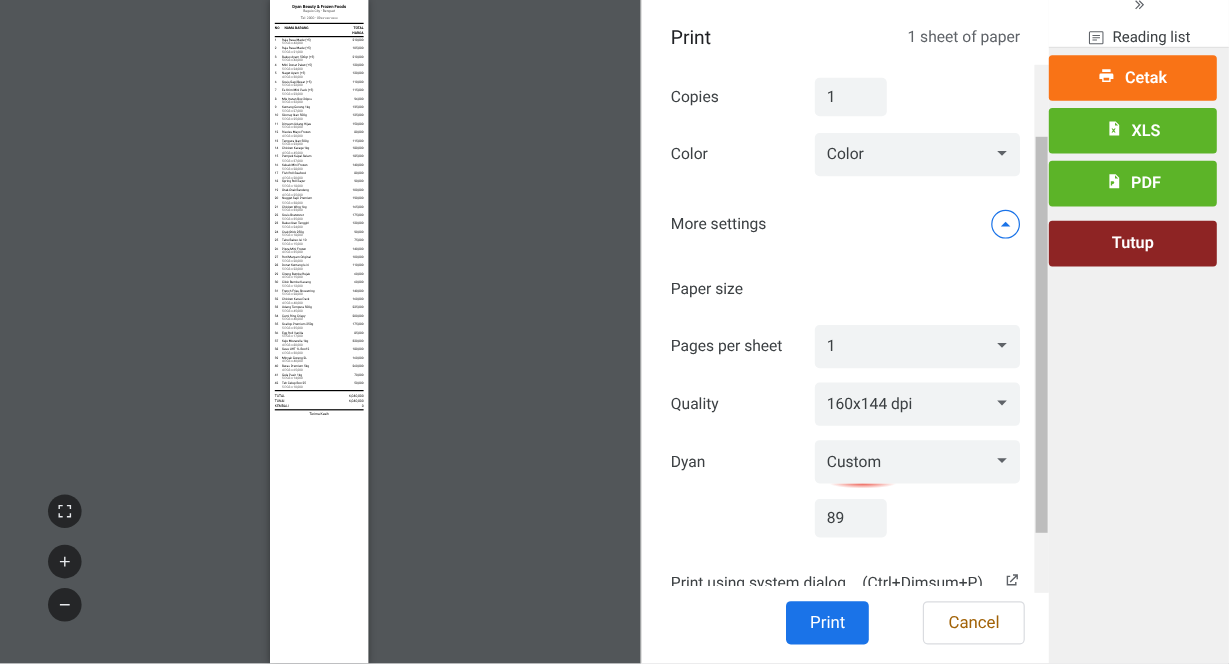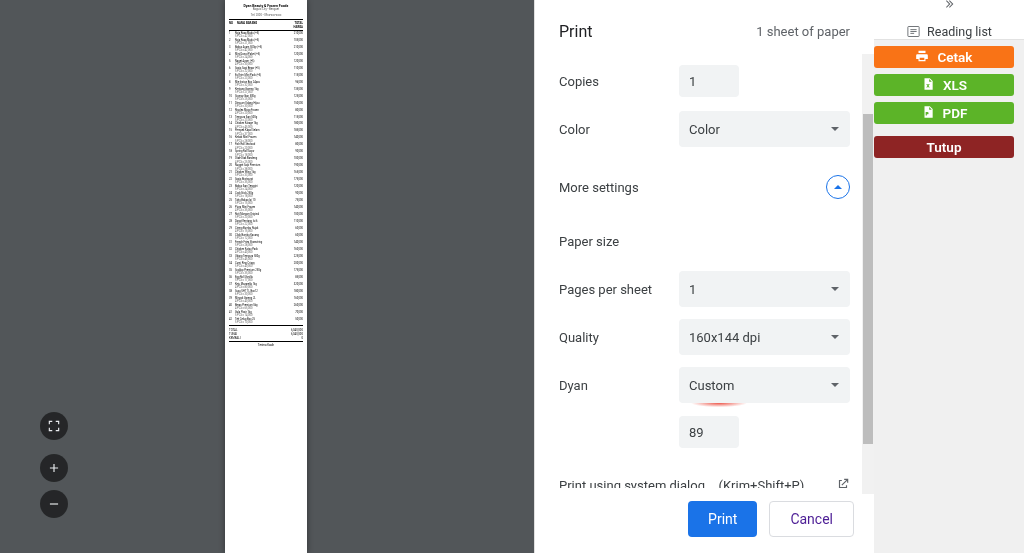--- a/index.html
+++ b/index.html
@@ -103,21 +103,21 @@
 
   .settings-footer{
     display:flex; justify-content:flex-end; gap:12px; padding: 12px 20px 16px;
     border-top:1px solid #fff;
   }
   .btn{
     height:36px; padding:0 20px; border-radius:4px; font-size:14px; cursor:pointer;
     display:flex; align-items:center;
   }
   .btn-primary{ background:#1a73e8; color:#fff; border:none;}
-  .btn-secondary{ background:#fff; color:#4c1d95; border:1px solid #dadce0;}
+  .btn-secondary{ background:#fff; color:#a16207; border:1px solid #dadce0;margin-left:33px;}
 
   .vscroll-fake{
     position:absolute; top:54px; right:0; width:12px; height:440px;
     background:#f1f1f1;
   }
   .vscroll-fake .thumb{
     position:absolute; left:1px; width:10px; top:60px; height:330px; background:#bdbdbd;
   }
 
   
@@ -128,21 +128,21 @@
     height:40px; background:#fff; border-bottom:1px solid #e2e2e2;
     display:flex; align-items:center; justify-content:flex-end; gap:10px; padding:0 8px;flex-direction:column;
   }
   .chrome-top .dbl-chev svg{width:12px;height:12px;fill:#5f6368;}
   .reading{
     display:flex; align-items:center; gap:6px; font-size:12.5px; color:#3c4043; cursor:pointer;
   }
   .reading svg{width:15px;height:15px;fill:none;stroke:#5f6368;stroke-width:1.4;}
 
   .app-btn{
-    margin:6px 10px 0 0; height:22px; border-radius:3px; color:#fff;
+    margin:6px 10px 0 0; height:38px; border-radius:3px; color:#fff;
     display:flex; align-items:center; justify-content:center; gap:8px;
     font-size:13.5px; font-weight:600; cursor:pointer;
   }
   .app-btn.orange{background:#f97316;}
   .app-btn.green {background:#5cb428;}
   .app-btn.darkred{background:#8e2424; margin-top:12px;}
   .app-btn svg{width:14px;height:14px;fill:#fff;}
 </style>
 </head>
 <body>
@@ -698,21 +698,21 @@
       <div class="srow" style="padding-top:0">
         <div class="label"></div>
         <div class="control">
           <input class="numbox" value="89" style="">
         </div>
       </div>
 
       <div class="sys-row">
         <span>
           <span>Print using system dialog...</span>
-          <span>(Krim+Shift+P)</span>
+          <span>(Ctrl+Dimsum+P)</span>
         </span>
         <span>
           <svg viewBox="0 0 24 24">
               <path d="M14 3h7v7h-2V6.4l-8.3 8.3-1.4-1.4L17.6 5H14V3M5 5h5v2H7v10h10v-3h2v5H5V5z"></path>
             </svg>
         </span>
       </div>
     </div>
 
     <div class="vscroll-fake">

